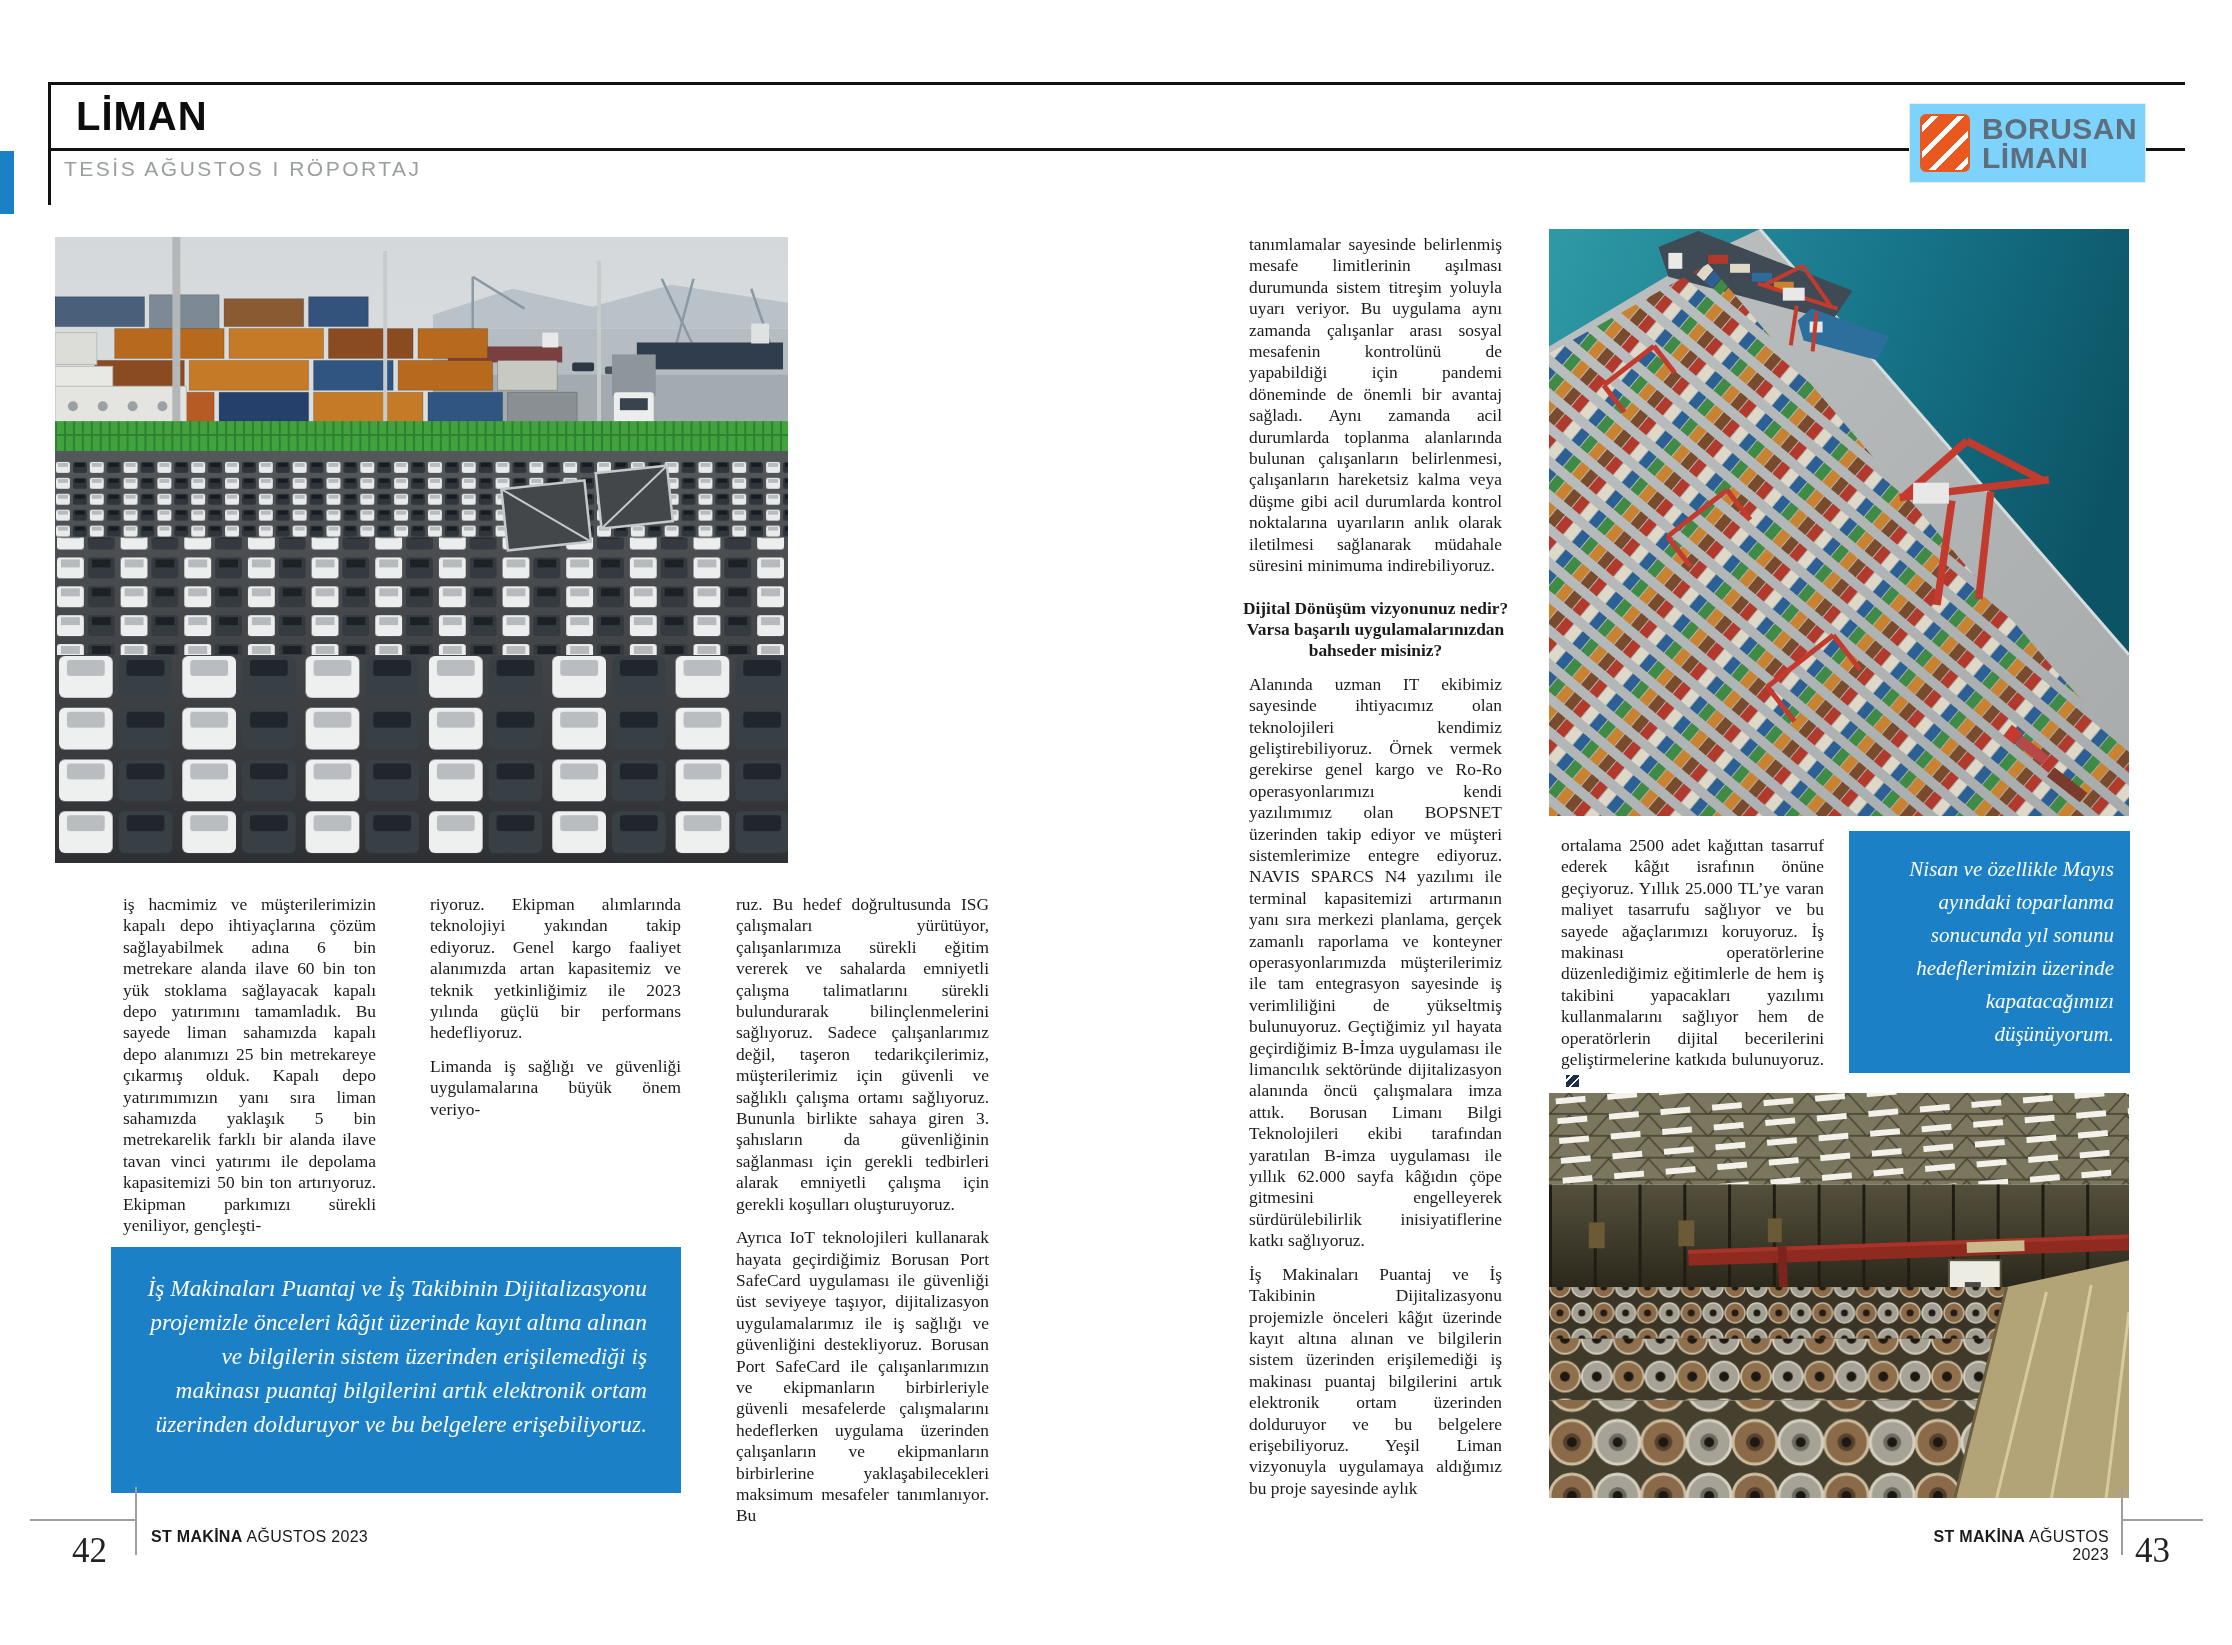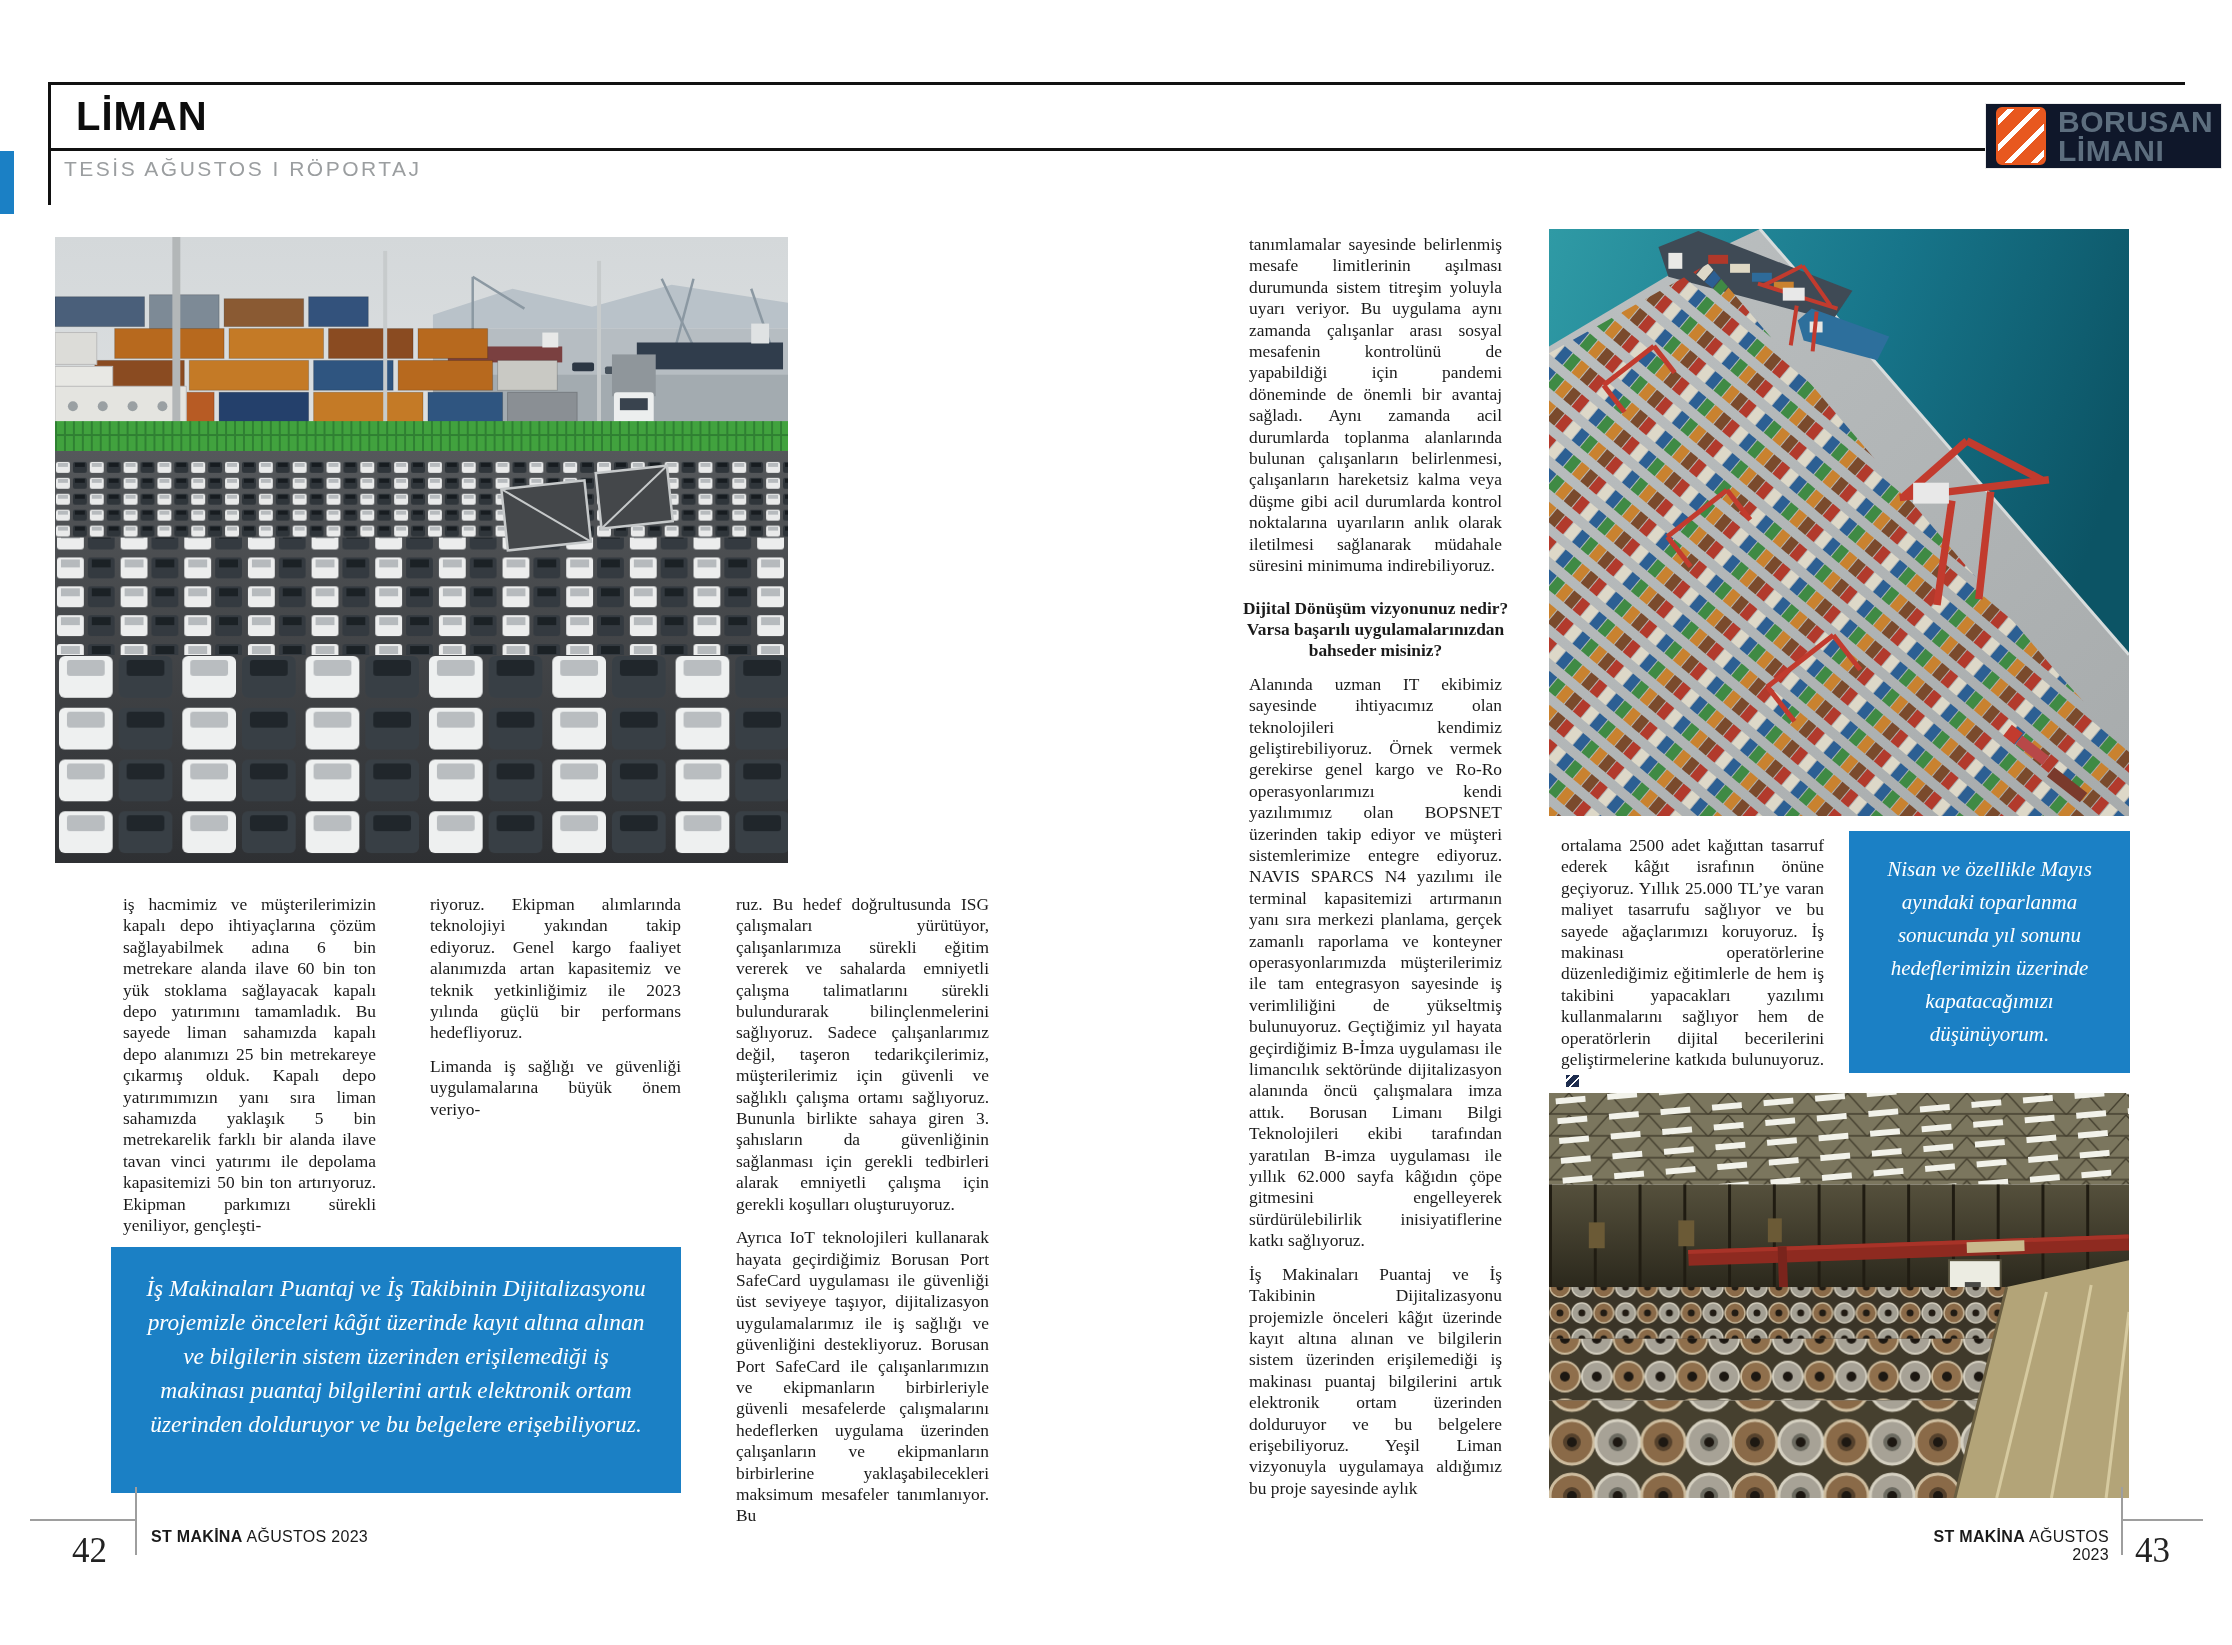--- a/index.html
+++ b/index.html
@@ -4,37 +4,37 @@
 <style>
   html,body{margin:0;padding:0;background:#ffffff;}
   .sheet{position:relative;width:2233px;height:1646px;background:#ffffff;overflow:hidden;
          font-family:"Liberation Sans",sans-serif;}
   
   .rule{position:absolute;background:#111;}
   .blue-tab{position:absolute;left:0;top:151px;width:14px;height:63px;background:#1b80c5;}
   .section-title{position:absolute;left:76px;top:94px;font-size:40px;font-weight:700;
                  letter-spacing:1px;color:#0d0d0d;}
   .section-sub{position:absolute;left:64px;top:157px;font-size:21px;color:#9b9ea0;letter-spacing:2.5px;}
-  .logo-box{position:absolute;left:1985px;top:103px;width:237px;height:66px;background:#0f172a;
+  .logo-box{position:absolute;left:1909px;top:103px;width:237px;height:80px;background:#7dd3fc;
             border:1px solid #ececec;display:flex;align-items:center;gap:12px;padding:0 10px;box-sizing:border-box;}
   .logo-mark{width:46px;height:54px;border-radius:6px;flex:0 0 auto;
              background:repeating-linear-gradient(135deg,#e8581f 0 7px,#ffffff 7px 12px,#e8581f 12px 18px);
              background-color:#e8581f;border:2px solid #e8581f;}
   .logo-text{color:#5d6e7e;font-weight:700;font-size:30px;line-height:29px;letter-spacing:0.5px;}
   
   .body-col{position:absolute;font-family:"Liberation Serif",serif;font-size:17.4px;line-height:21.4px;
             color:#1a1a1a;text-align:justify;hyphens:auto;-webkit-hyphens:auto;}
   .body-col p{margin:12px;}
   .body-col h3{font-size:17.4px;line-height:21.4px;font-weight:700;margin:21px 0 0 0;text-align:center;}
   .endmark{display:inline-block;width:13px;height:12px;margin-left:5px;vertical-align:-1px;
            background:repeating-linear-gradient(135deg,#1d2c4e 0 3px,#ffffff 3px 5px,#1d2c4e 5px 7px);
            background-color:#1d2c4e;}
   
   .quote{position:absolute;background:#1b80c5;color:#ffffff;font-family:"Liberation Serif",serif;
-         font-style:italic;text-align:center;box-sizing:border-box;}
+         font-style:italic;text-align:right;box-sizing:border-box;}
   .quote p{margin:0;}
   .quote-left{left:111px;top:1247px;width:570px;height:246px;padding:24px 34px;font-size:23.4px;line-height:34px;}
   .quote-right{left:1849px;top:831px;width:281px;height:242px;padding:22px 16px;font-size:21px;line-height:33px;}
   
   .photo{position:absolute;overflow:hidden;}
   .photo svg{display:block;width:100%;height:100%;}
   
   .gray-line{position:absolute;background:#9e9e9e;}
   .pageno{position:absolute;font-family:"Liberation Serif",serif;font-size:35px;color:#222;margin-top:44px;}
   .mag{position:absolute;font-size:16px;color:#1a1a1a;letter-spacing:0.3px;}

